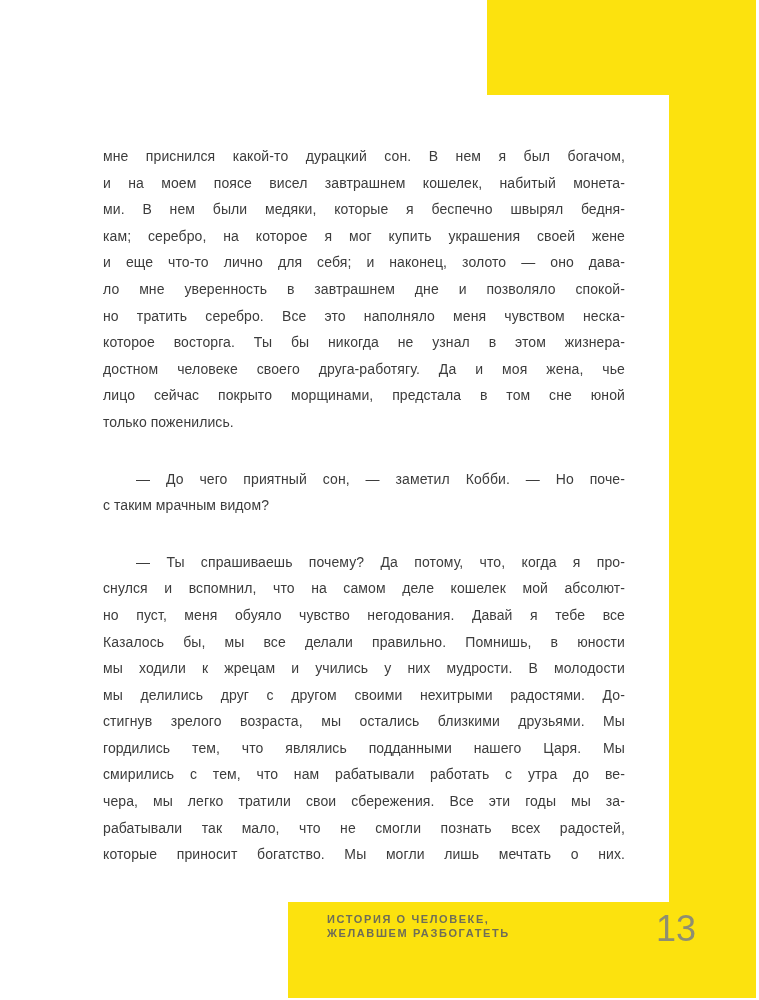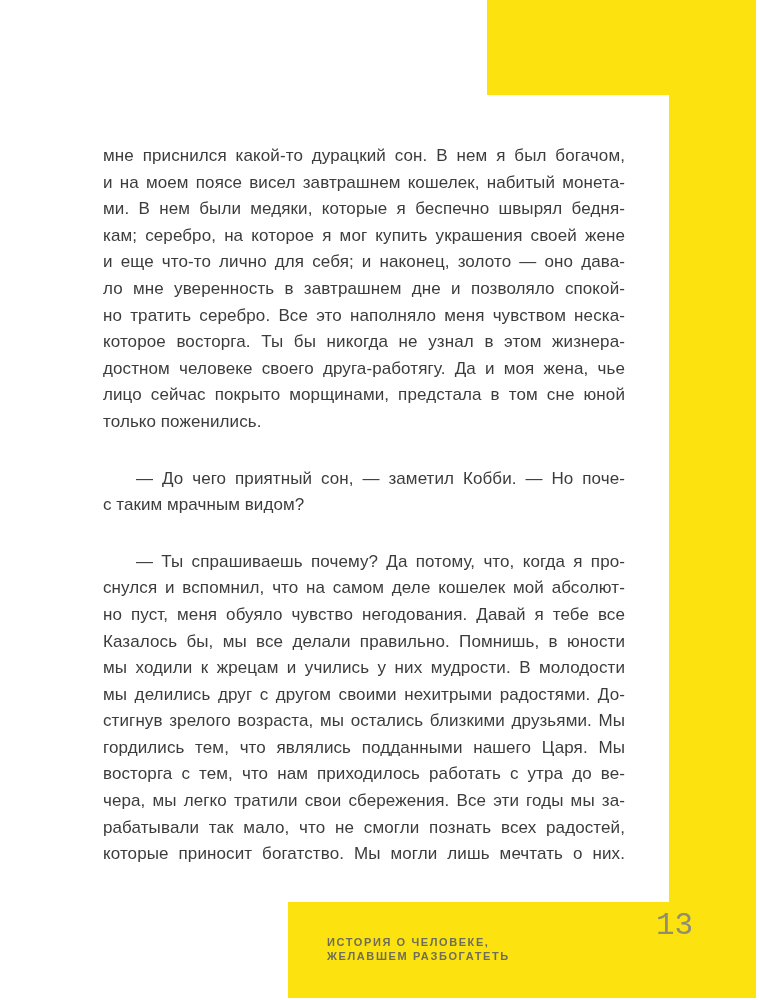--- a/index.html
+++ b/index.html
@@ -39,21 +39,21 @@
     width: 468px;   
     height: 96px;   
     background: var(--accent-yellow, #fce20e);
   }
   
   .text-column {
     position: absolute;
     left: 103px;
     top: 143px;
     width: 522px;
-    font-size: 17px;
+    font-size: 14px;
     line-height: 26.6px;
     color: var(--body-text, #3c3c3c);
     letter-spacing: 0.1px;
   }
   .line {
     text-align: justify;
     text-align-last: justify;
     white-space: normal;
     word-spacing: -0.2px;
   }
@@ -61,36 +61,36 @@
     text-align-last: left;
   }
   .line.indent {
     text-indent: 33px;
     margin-top: 30px;
   }
   
   .running-title {
     position: absolute;
     left: 327px;
-    top: 936px;
+    top: 913px;
     z-index: 2;
     font-size: 11px;
     font-weight: bold;
     letter-spacing: 1.6px;
     line-height: 13.5px;
     color: var(--footer-text, #6e6d58);
   }
   
   .page-number {
     position: absolute;
     left: 656px;
     top: 908px;
     z-index: 2;
-    font-family: Liberation Mono, monospace;
-    font-size: 31px;
+    font-family: Liberation Sans, sans-serif;
+    font-size: 36px;
     font-weight: 400;
     color: var(--pagenum-text, #8f8e71);
   }
 </style>
 </head>
 <body>
 
 <div class="page">
 
   <div class="yellow-top"></div>
@@ -112,21 +112,21 @@
       <div class="line indent">— До чего приятный сон, — заметил Кобби. — Но поче-</div>
       <div class="line para-end">с таким мрачным видом?</div>
       <div class="line indent">— Ты спрашиваешь почему? Да потому, что, когда я про-</div>
       <div class="line">снулся и вспомнил, что на самом деле кошелек мой абсолют-</div>
       <div class="line">но пуст, меня обуяло чувство негодования. Давай я тебе все</div>
       <div class="line">Казалось бы, мы все делали правильно. Помнишь, в юности</div>
       <div class="line">мы ходили к жрецам и учились у них мудрости. В молодости</div>
       <div class="line">мы делились друг с другом своими нехитрыми радостями. До-</div>
       <div class="line">стигнув зрелого возраста, мы остались близкими друзьями. Мы</div>
       <div class="line">гордились тем, что являлись подданными нашего Царя. Мы</div>
-      <div class="line">восторга с тем, что нам приходилось работать с утра до ве-</div>
+      <div class="line">смирились с тем, что нам рабатывали работать с утра до ве-</div>
       <div class="line">чера, мы легко тратили свои сбережения. Все эти годы мы за-</div>
       <div class="line">рабатывали так мало, что не смогли познать всех радостей,</div>
       <div class="line">которые приносит богатство. Мы могли лишь мечтать о них.</div>
     </div>
 
   <div class="running-title">
     <div>ИСТОРИЯ О ЧЕЛОВЕКЕ,</div>
     <div>ЖЕЛАВШЕМ РАЗБОГАТЕТЬ</div>
   </div>
 

